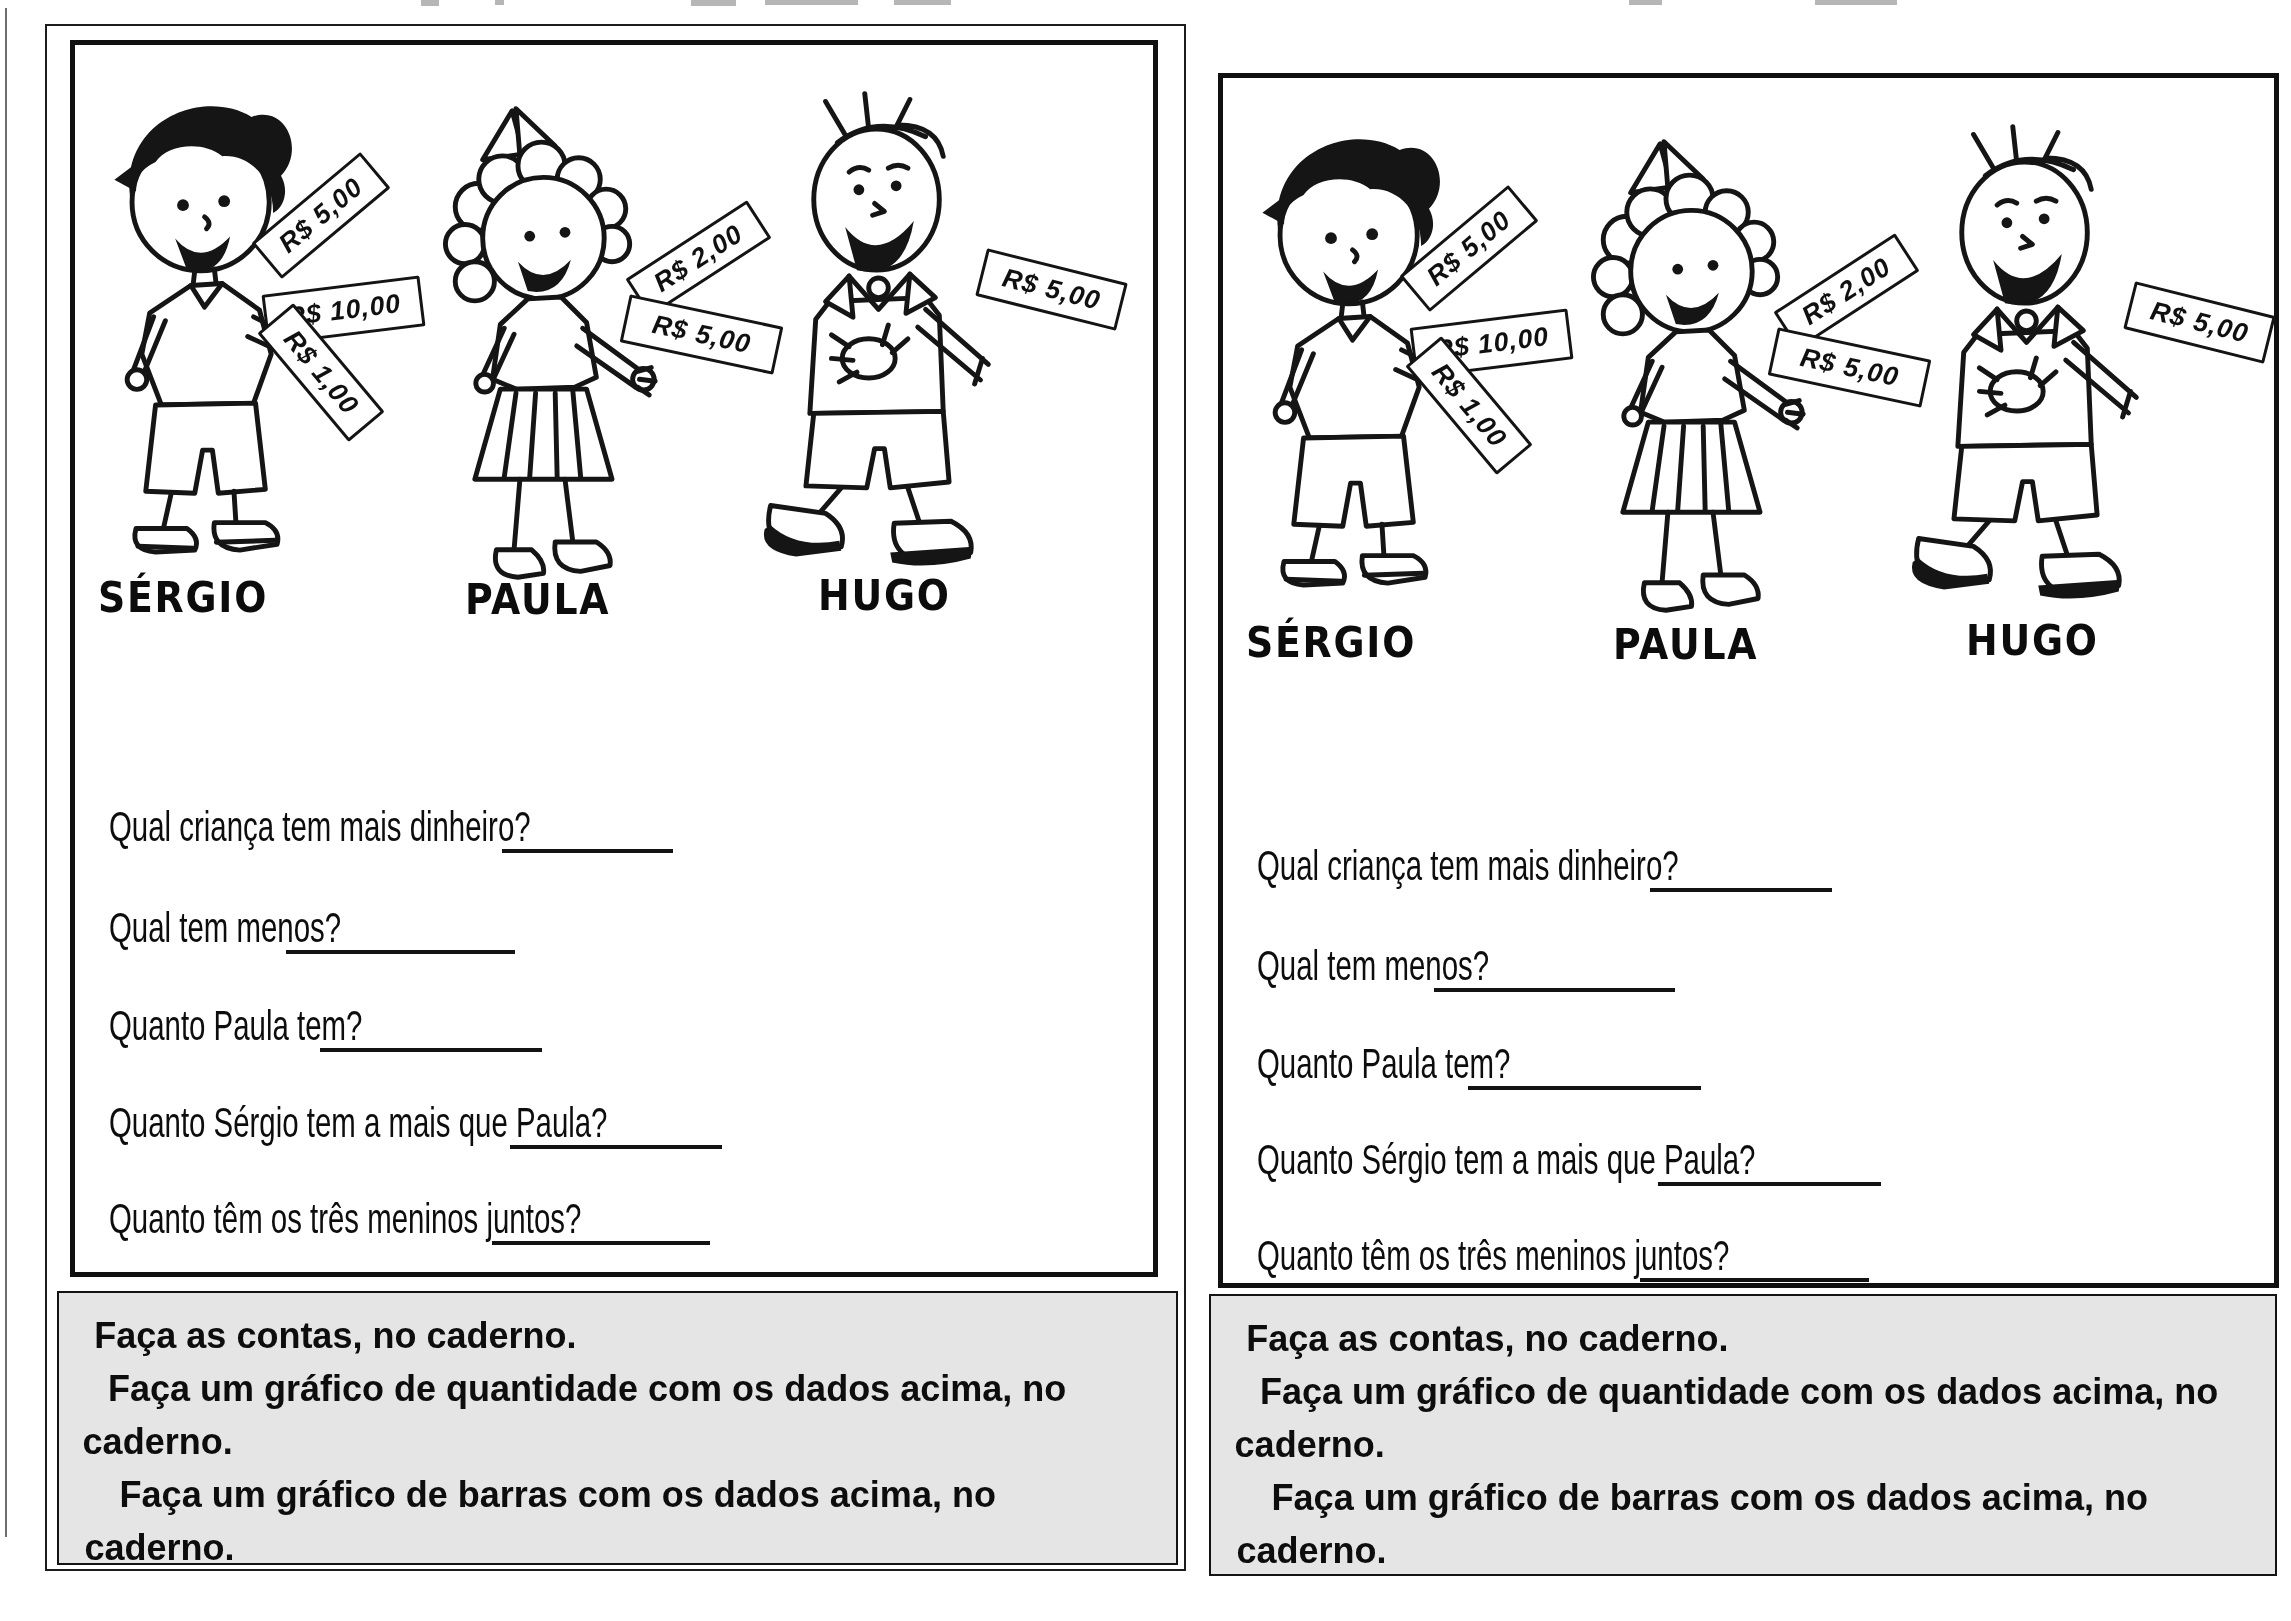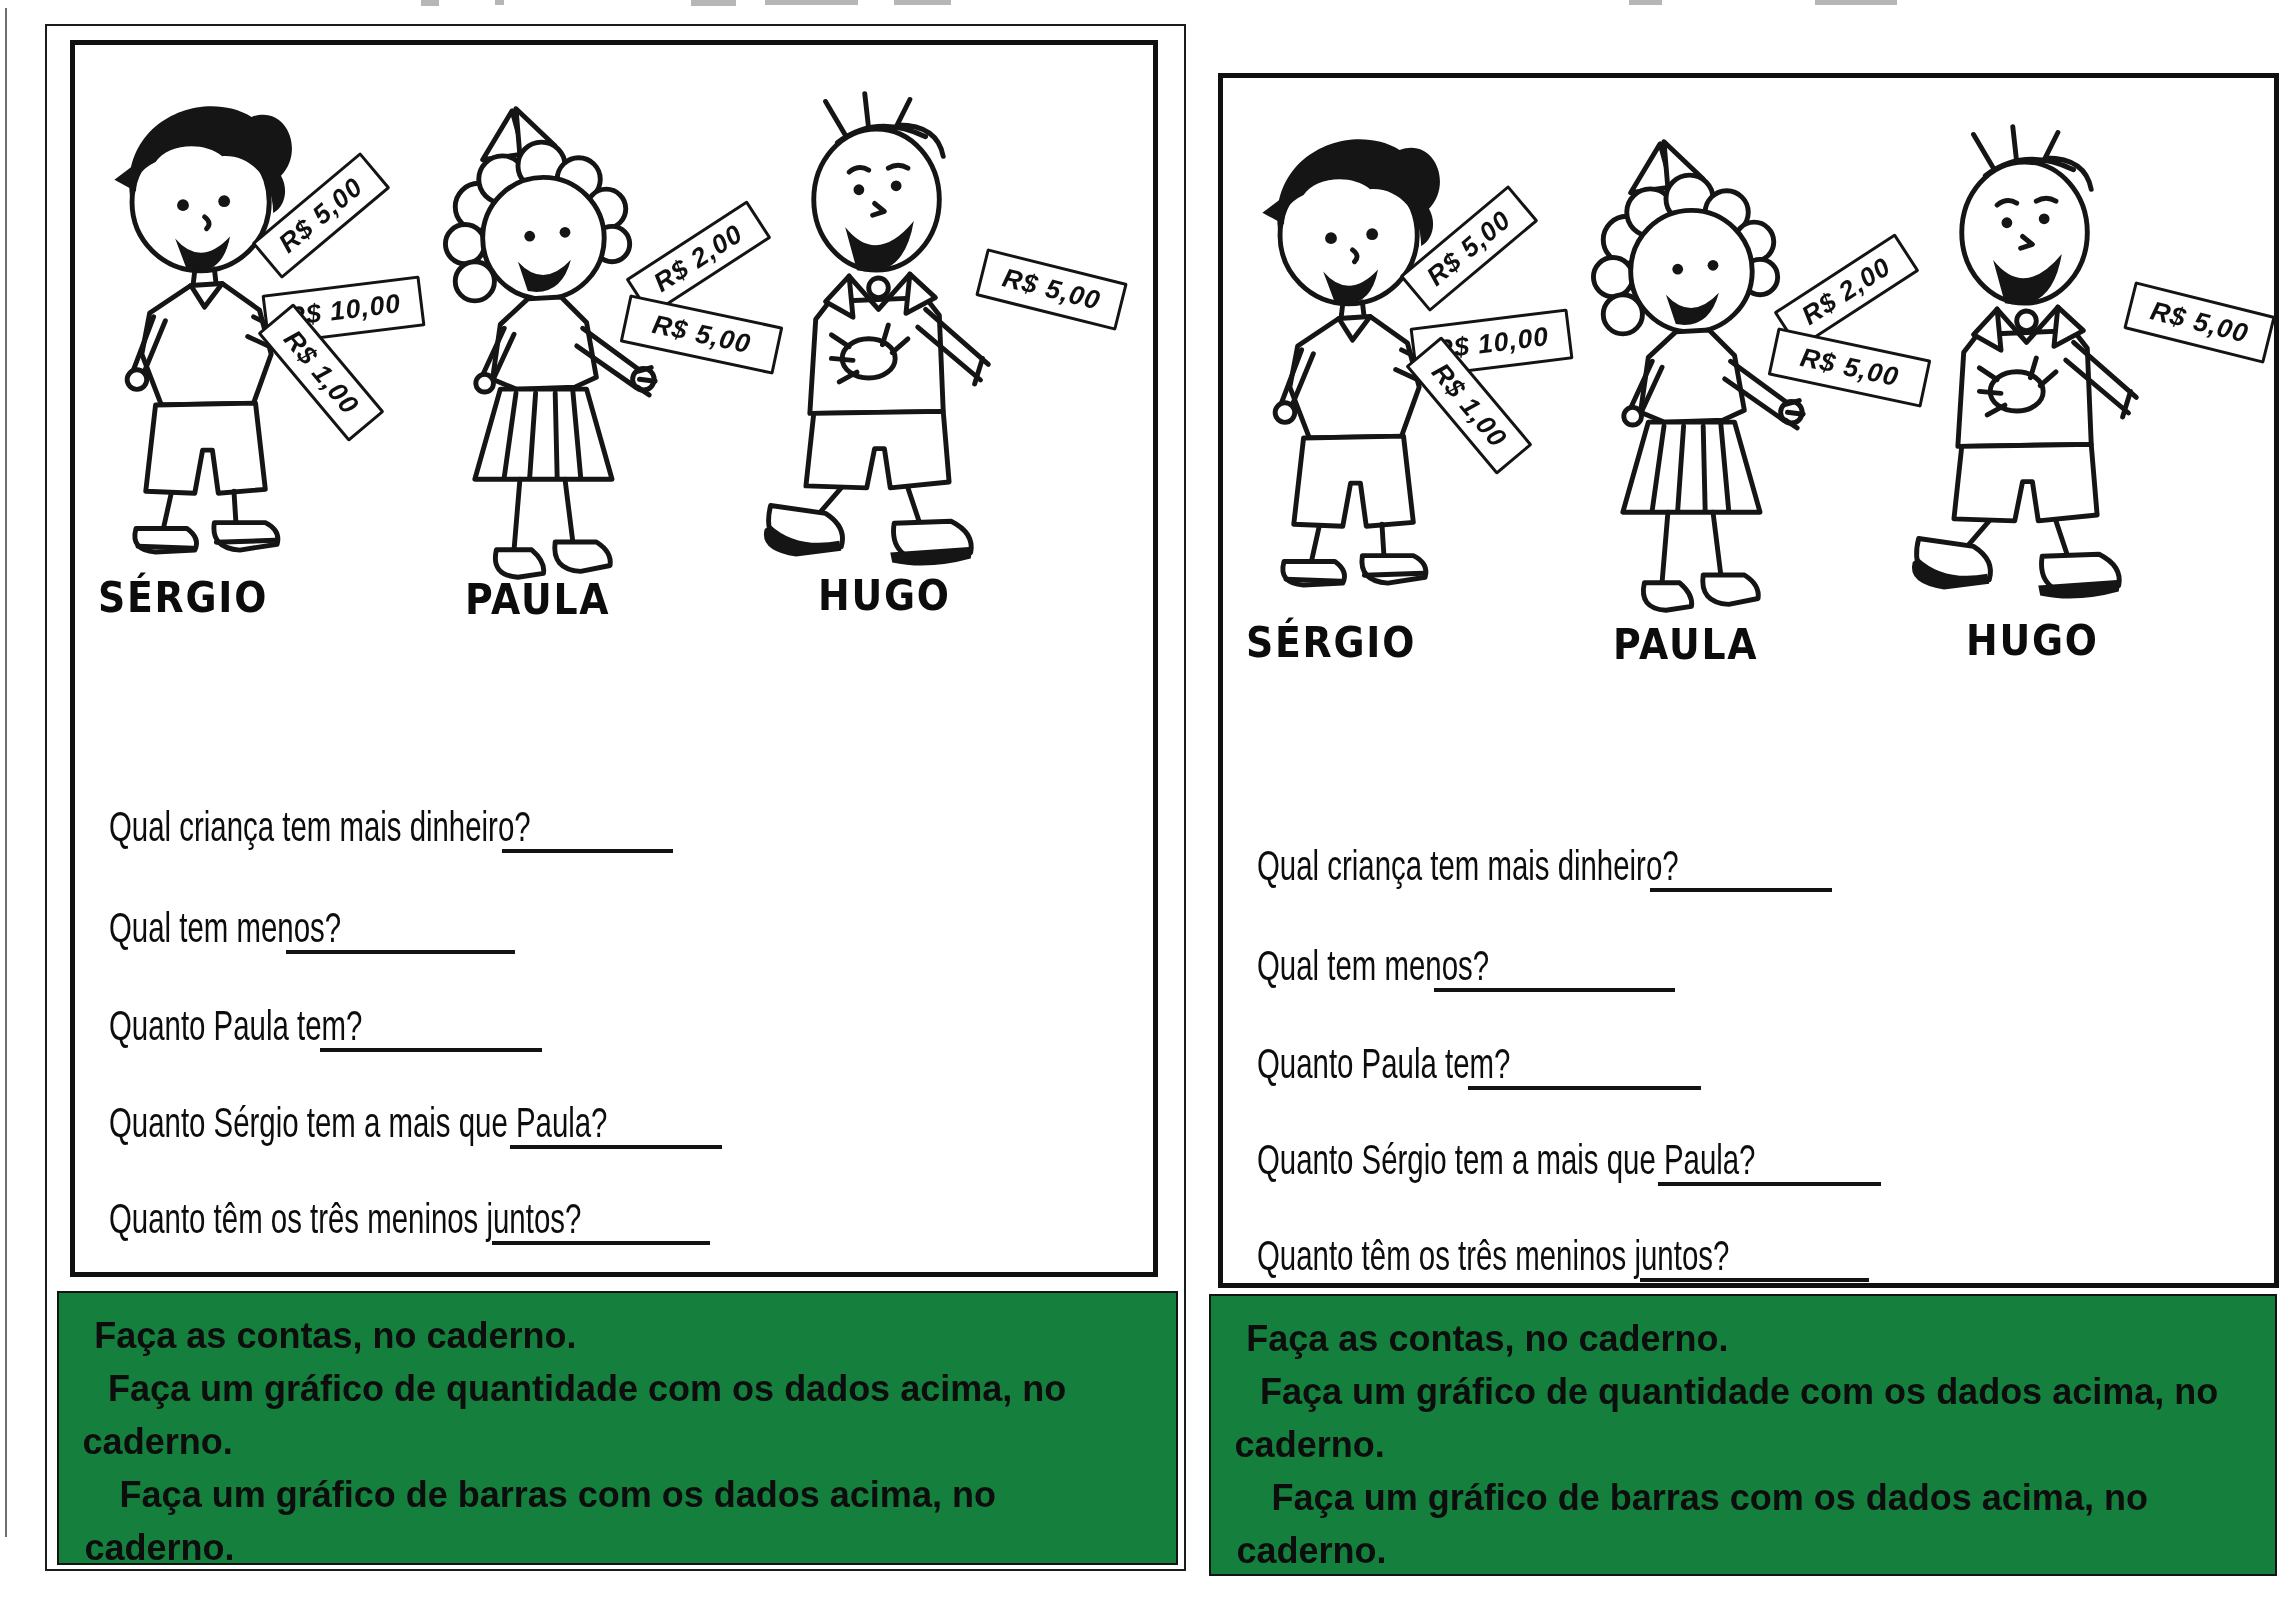--- a/index.html
+++ b/index.html
@@ -5,21 +5,21 @@
   html,body{margin:0;padding:0;background:#e8e8e8;}
   #page{
     position:relative;width:2292px;height:1621px;background:#ffffff;
     overflow:hidden;font-family:"Liberation Sans",sans-serif;color:#161616;
   }
   
   .outer-box{position:absolute;left:45px;top:23.5px;width:1137px;height:1543px;border:2.9px solid #1c1c1c;}
   .main-box{position:absolute;border:5.9px solid #101010;background:#ffffff;}
   .main-box.posL{left:70px;top:40px;width:1078px;height:1227px;}
   .main-box.posR{left:1218px;top:73px;width:1051px;height:1205px;}
-  .instr-box{position:absolute;background:#15803d;border:2.9px solid #131313;}
+  .instr-box{position:absolute;background:#e5e5e5;border:2.9px solid #131313;}
   .instr-box.posL{left:57px;top:1291px;width:1117px;height:270px;}
   .instr-box.posR{left:1209px;top:1294px;width:1064px;height:278px;}
   .instr-inner{padding:15.7px 21.6px 0 21.6px;}
   .instr-line{font-weight:bold;font-size:36px;line-height:53px;white-space:nowrap;color:#0d0d0d;}
   .instr-line:nth-child(1){text-indent:13.7px;}
   .instr-line:nth-child(2){text-indent:27.4px;}
   .instr-line:nth-child(3){text-indent:2px;}
   .instr-line:nth-child(4){text-indent:39px;}
   .instr-line:nth-child(5){text-indent:3.9px;}
   

